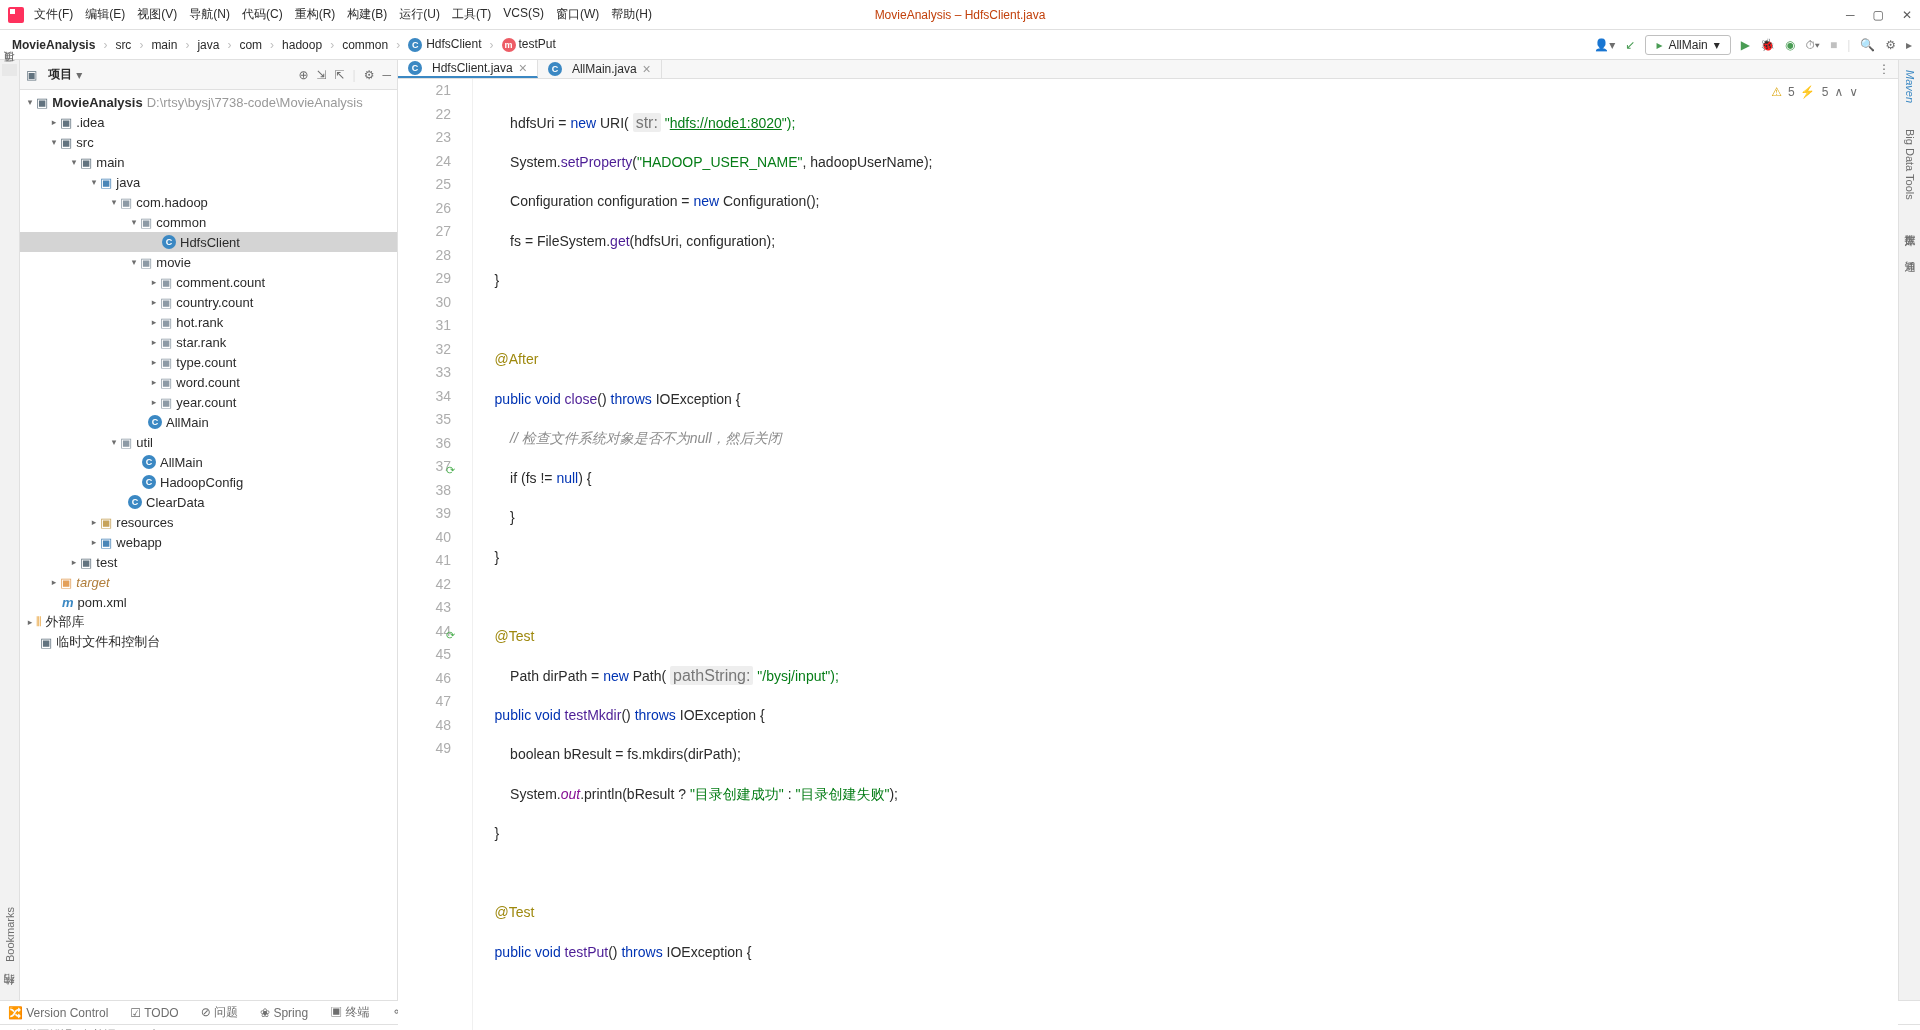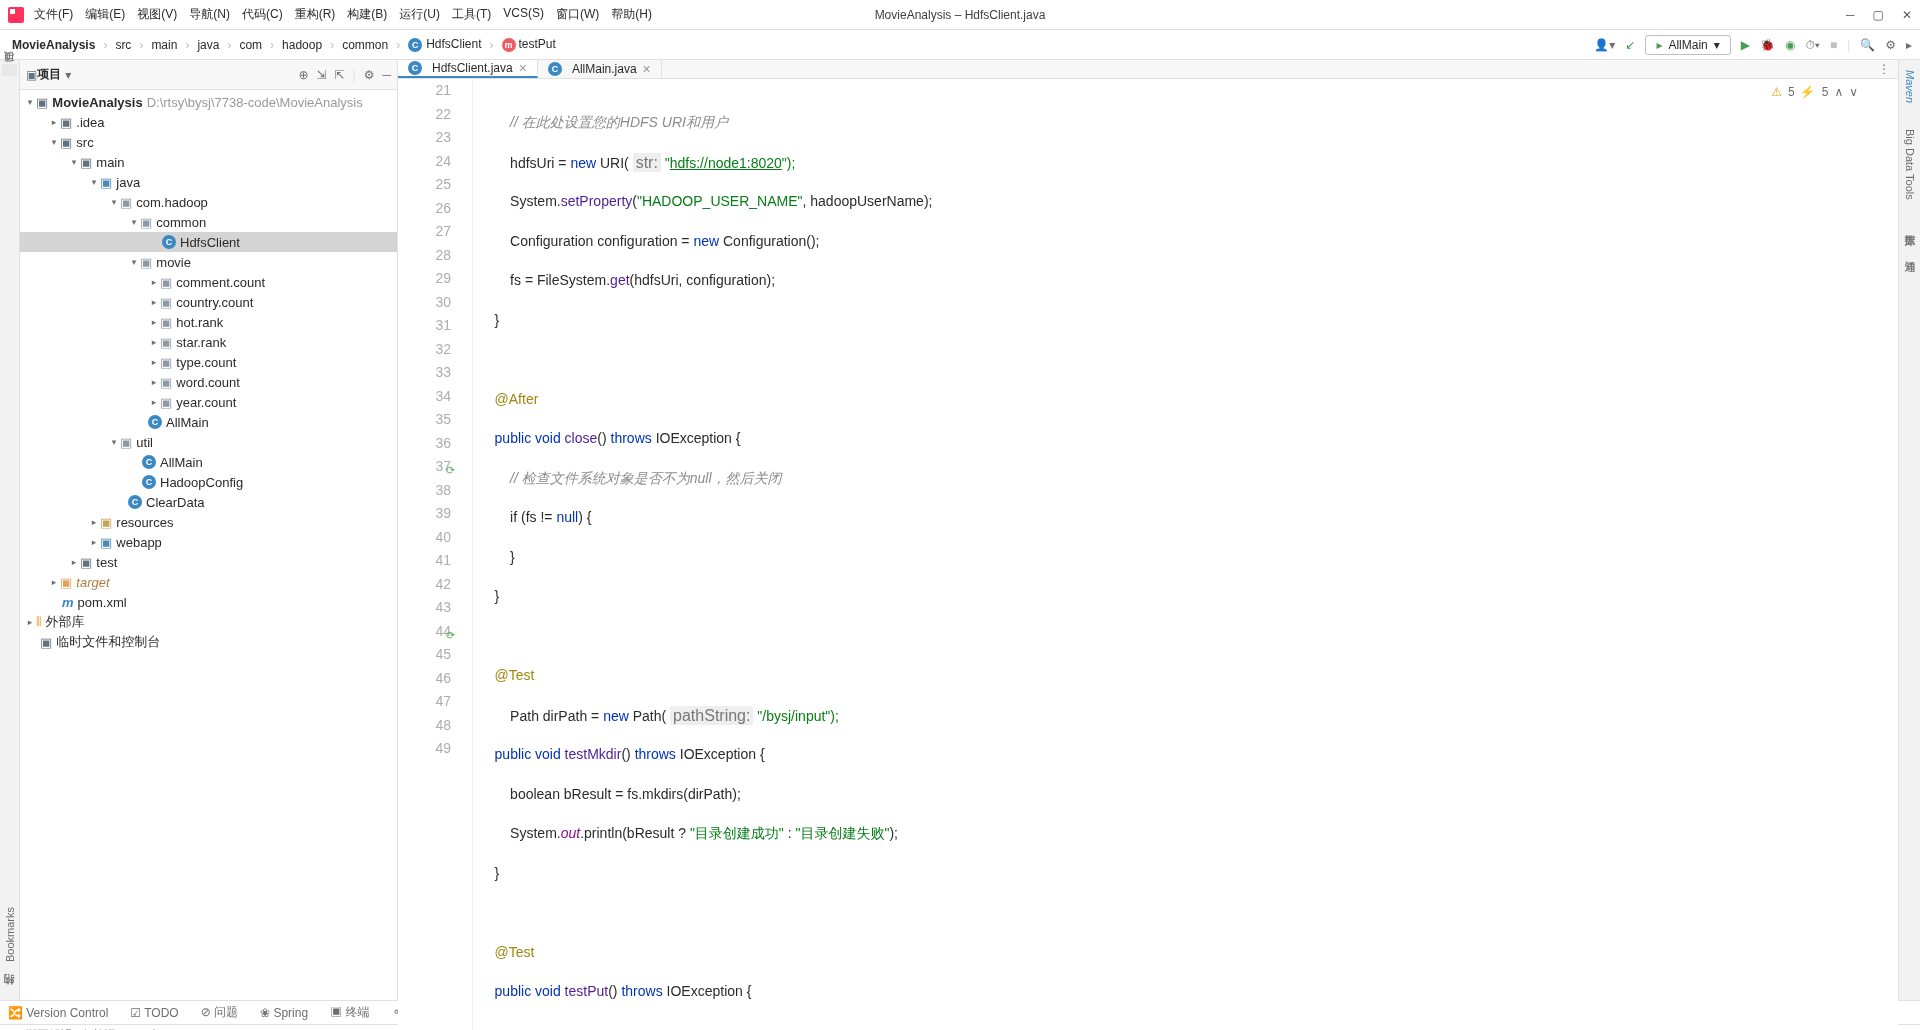--- a/index.html
+++ b/index.html
@@ -3,21 +3,21 @@
 <meta charset="utf-8">
 <style>
 * { margin: 0; padding: 0; box-sizing: border-box; font-family: "Microsoft YaHei", "Segoe UI", sans-serif; }
 body { background: #fff; font-size: 12px; color: #2b2b2b; overflow: hidden; width: 1920px; height: 1030px; }
 
 
 .titlebar { height: 30px; display: flex; align-items: center; padding: 0 8px; border-bottom: 1px solid #e0e0e0; }
 .titlebar .logo { width: 16px; height: 16px; margin-right: 10px; }
 .titlebar .menus { display: flex; gap: 12px; }
 .titlebar .menus span { cursor: pointer; }
-.titlebar .wintitle { position: absolute; left: 50%; transform: translateX(-50%); color: #404040; }
+.titlebar .wintitle { position: absolute; left: 50%; transform: translateX(-50%); color: #c2410c; }
 .titlebar .winbtns { position: absolute; right: 8px; display: flex; gap: 18px; color: #5a5a5a; }
 
 
 .navbar { height: 30px; display: flex; align-items: center; padding: 0 8px; border-bottom: 1px solid #e0e0e0; }
 .breadcrumbs { display: flex; align-items: center; gap: 4px; font-size: 12px; }
 .breadcrumbs .crumb { padding: 2px 4px; }
 .breadcrumbs .sep { color: #c0c0c0; }
 .breadcrumbs .ic-method { color: #ed5c65; }
 .navbar .right-tools { margin-left: auto; display: flex; align-items: center; gap: 10px; }
 .run-config { border: 1px solid #c0c0c0; border-radius: 3px; padding: 2px 10px; display: flex; align-items: center; gap: 6px; }
@@ -25,21 +25,21 @@
 
 .main { display: flex; height: calc(100% - 90px); }
 
 
 .lefttabs { width: 20px; border-right: 1px solid #e0e0e0; background: #f2f2f2; display: flex; flex-direction: column; align-items: center; padding-top: 4px; gap: 20px; }
 .lefttabs .vtab { writing-mode: vertical-rl; transform: rotate(180deg); font-size: 11px; color: #6e6e6e; cursor: pointer; padding: 6px 0; }
 
 
 .project-panel { width: 378px; border-right: 1px solid #e0e0e0; display: flex; flex-direction: column; }
 .project-header { height: 30px; display: flex; align-items: center; padding: 0 6px; border-bottom: 1px solid #e0e0e0; background: #f7f7f7; }
-.project-header .lbl { font-weight: bold; margin-left: 0; }
+.project-header .lbl { font-weight: bold; margin-left: 11px; }
 .project-header .tools { margin-left: auto; display: flex; gap: 8px; color: #6e6e6e; }
 .tree { flex: 1; overflow: auto; padding: 2px 0; font-family: "Microsoft YaHei", sans-serif; font-size: 13px; }
 .tree-row { display: flex; align-items: center; height: 20px; padding-right: 4px; cursor: pointer; white-space: nowrap; }
 .tree-row.selected { background: #d4d4d4; }
 .toggle { width: 12px; text-align: center; color: #6e6e6e; font-size: 9px; }
 .icon-folder { color: #62737f; margin-right:4px;}
 .icon-folder.src { color:#4a86b8;}
 .icon-folder.target { color:#e3a05b;}
 .icon-class { width:14px;height:14px;border-radius:50%;background:#3b88c3;color:#fff;display:inline-flex;align-items:center;justify-content:center;font-size:9px;font-weight:bold;margin-right:4px;}
 .icon-pkg { color:#8d9aa5;margin-right:4px;}
@@ -359,21 +359,20 @@
           <div class="ln">48</div>
           <div class="ln">49</div>
       </div>
       <div class="foldcol"></div>
       <div class="code">
         <div class="inspect">
           <span class="warn">⚠</span><span>5</span>
           <span class="weak">⚡</span><span>5</span>
           <span>∧</span><span>∨</span>
         </div>
-<div class="line"><span class="cmt">        // 在此处设置您的HDFS URI和用户</span></div>
 <div class="line"><span>        hdfsUri = </span><span class="kw">new</span><span> URI( </span><span class="hint">str:</span><span class="str"> "</span><span class="str" style="text-decoration:underline;color:#067d17;">hdfs://node1:8020</span><span class="str">");</span></div>
 <div class="line"><span>        System.</span><span class="fn">setProperty</span><span>(</span><span class="str">"HADOOP_USER_NAME"</span><span>, hadoopUserName);</span></div>
 <div class="line"><span>        Configuration configuration = </span><span class="kw">new</span><span> Configuration();</span></div>
 <div class="line"><span>        fs = FileSystem.</span><span class="fn">get</span><span>(hdfsUri, configuration);</span></div>
 <div class="line"><span>    }</span></div>
 <div class="line"></div>
 <div class="line"><span class="ann">    @After</span></div>
 <div class="line"><span class="kw">    public void </span><span class="fn">close</span><span>() </span><span class="kw">throws</span><span> IOException {</span></div>
 <div class="line"><span class="cmt">        // 检查文件系统对象是否不为null，然后关闭</span></div>
 <div class="line"><span>        if (fs != </span><span class="kw">null</span><span>) {</span></div>

